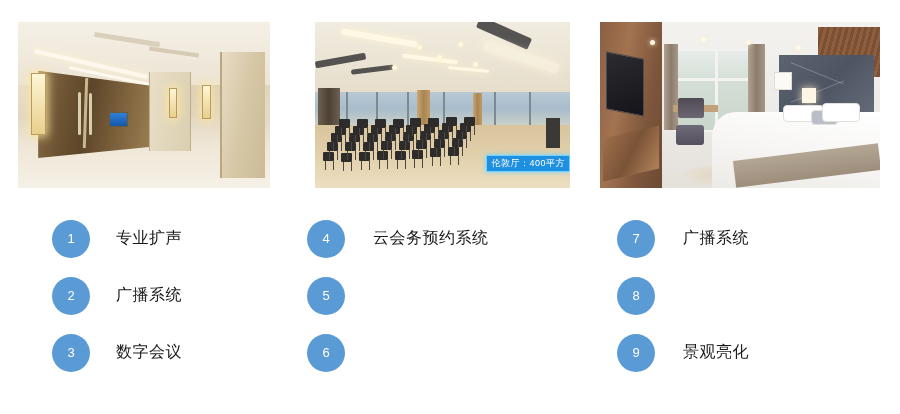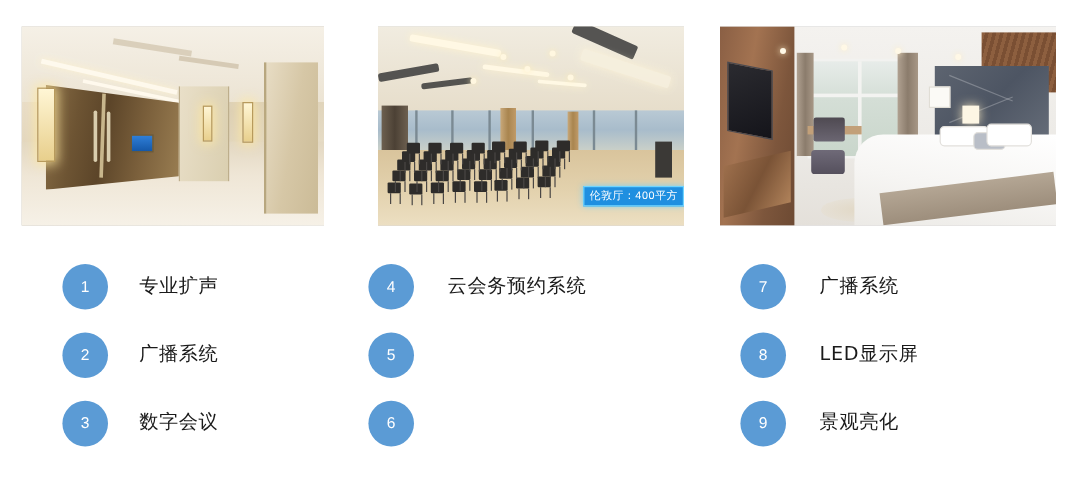--- a/index.html
+++ b/index.html
@@ -440,21 +440,20 @@
     </div>
   </div>
 
   <div class="list-col col-3">
     <div class="list-item">
       <div class="num-circle">7</div>
       <div class="item-label">广播系统</div>
     </div>
     <div class="list-item">
       <div class="num-circle">8</div>
-      <div class="item-label">LED显示屏</div>
     </div>
     <div class="list-item">
       <div class="num-circle">9</div>
       <div class="item-label">景观亮化</div>
     </div>
   </div>
 
 </div>
 
 </body></html>

